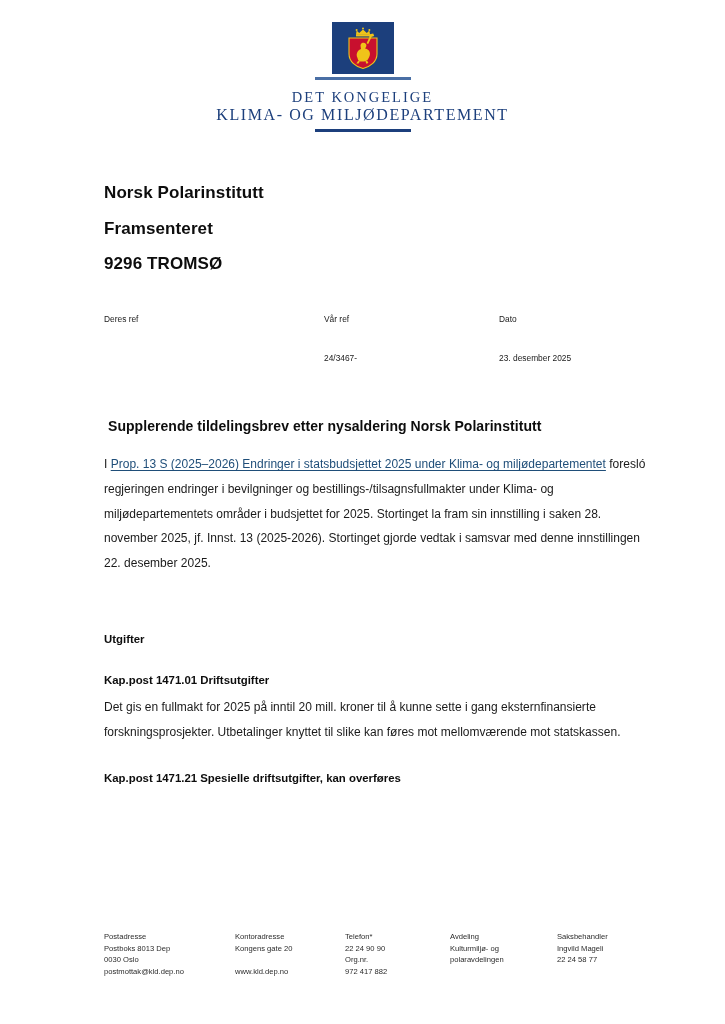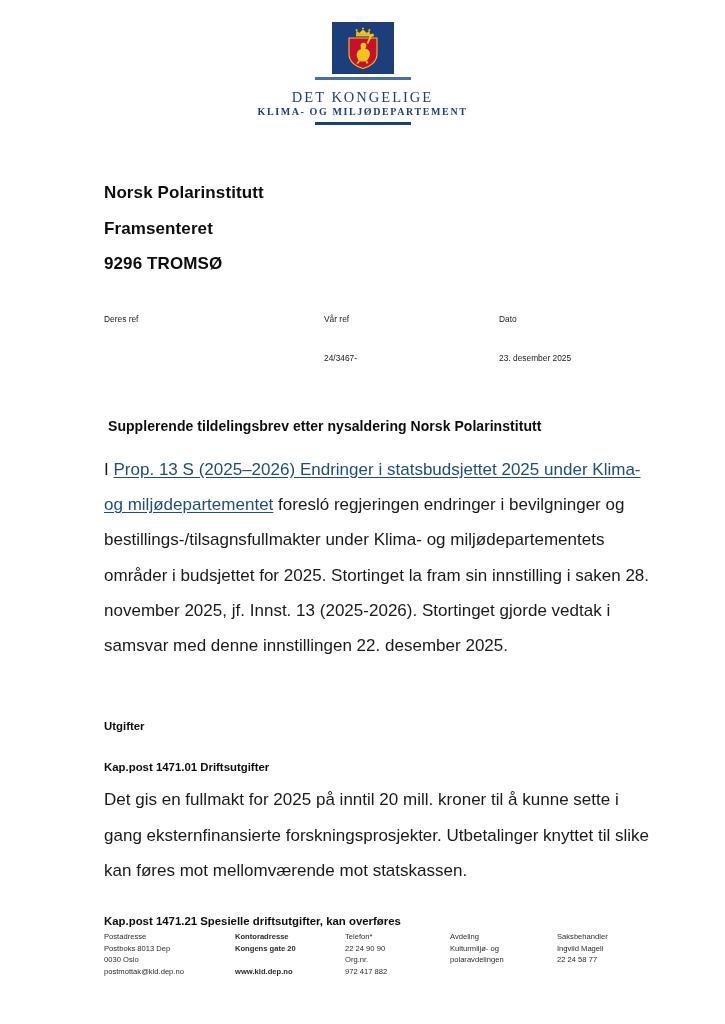--- a/index.html
+++ b/index.html
@@ -64,23 +64,23 @@
     font-family: "Liberation Serif", "DejaVu Serif", serif;
     color: #1c3f7c;
     line-height: 1.16;
   }
   .logo-line1 {
     font-size: 14.5px;
     letter-spacing: 2.0px;
     font-weight: 400;
   }
   .logo-line2 {
-    font-size: 10px;
+    font-size: 16px;
     letter-spacing: 1.6px;
-    font-weight: 700;
+    font-weight: 400;
     white-space: nowrap;
   }
   .logo-bar-bottom {
     margin-top: 5px;
     width: 96px;
     height: 3px;
     background: #1c3f7c;
   }
 
   
@@ -120,21 +120,21 @@
   }
   .doc-title {
     font-size: 14px;
     font-weight: 700;
     color: #0d0d0d;
     letter-spacing: 0.05px;
     margin: 0 0 18px 4px;
   }
   p.para {
     margin: 0 0 8px 0;
-    font-size: 17px;
+    font-size: 12px;
     line-height: 2.07;
     color: #1a1a1a;
     letter-spacing: 0.01px;
   }
   .doc-link {
     color: #1f4e79;
     text-decoration: underline;
     text-underline-offset: 2px;
   }
   .spacer-sm { height: 22px; }
@@ -154,21 +154,21 @@
     top: 931px;
     width: 560px;
     display: flex;
     font-size: 7.6px;
     line-height: 1.52;
     color: #2b2b2b;
     font-family: "Liberation Sans", sans-serif;
   }
   .fcol { }
   .fcol-1 { width: 131px; }
-  .fcol-2 { width: 110px; font-weight: bold; }
+  .fcol-2 { width: 110px; }
   .fcol-3 { width: 105px; }
   .fcol-4 { width: 107px; }
   .fcol-5 { width: 100px; }
   .fline { white-space: nowrap; }
   .fline.blank { visibility: hidden; }
 </style>
 </head>
 <body>
 
 <div class="page">

